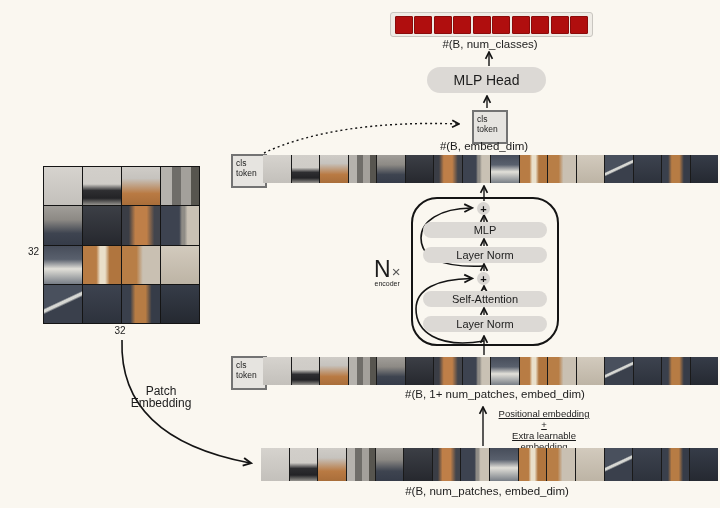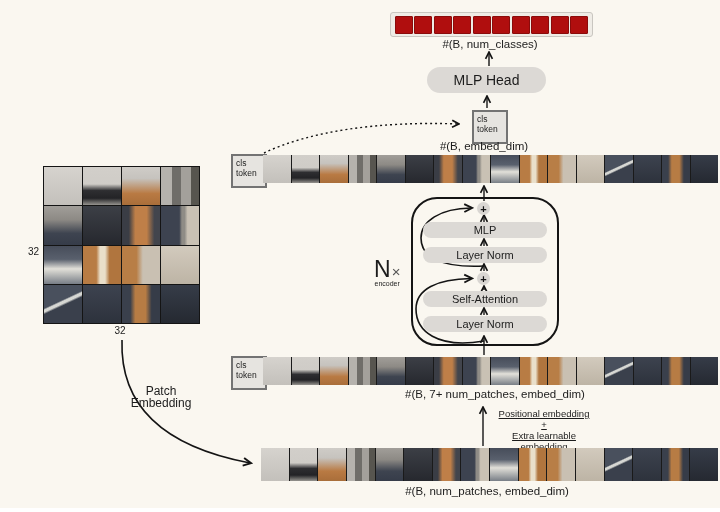--- a/index.html
+++ b/index.html
@@ -148,21 +148,21 @@
       <div class="patch" style="background: linear-gradient(90deg, rgb(61, 67, 80) 0px, rgb(61, 67, 80) 48%, rgb(143, 140, 134) 55%, rgb(143, 140, 134) 62%, rgb(201, 193, 180) 70%, rgb(201, 193, 180) 100%);"></div>
       <div class="patch" style="background: linear-gradient(rgb(71, 77, 90) 0%, rgb(89, 96, 109) 35%, rgb(226, 224, 217) 60%, rgb(120, 126, 134) 100%);"></div>
       <div class="patch" style="background: linear-gradient(90deg, rgb(184, 124, 68) 0px, rgb(184, 124, 68) 35%, rgb(233, 223, 202) 45%, rgb(233, 223, 202) 58%, rgb(176, 117, 62) 70%, rgb(176, 117, 62) 100%);"></div>
       <div class="patch" style="background: linear-gradient(90deg, rgb(184, 126, 70) 0px, rgb(184, 126, 70) 38%, rgb(201, 192, 178) 55%, rgb(201, 192, 178) 100%);"></div>
       <div class="patch" style="background: linear-gradient(rgb(210, 202, 189) 0%, rgb(189, 180, 165) 100%);"></div>
       <div class="patch" style="background: linear-gradient(155deg, rgb(73, 80, 93) 0px, rgb(73, 80, 93) 42%, rgb(214, 215, 211) 45%, rgb(214, 215, 211) 49%, rgb(58, 64, 76) 53%, rgb(58, 64, 76) 100%);"></div>
       <div class="patch" style="background: linear-gradient(rgb(61, 67, 79) 0%, rgb(45, 50, 60) 100%);"></div>
       <div class="patch" style="background: linear-gradient(90deg, rgb(58, 64, 76) 0px, rgb(58, 64, 76) 22%, rgb(183, 124, 68) 35%, rgb(183, 124, 68) 62%, rgb(54, 60, 72) 78%, rgb(54, 60, 72) 100%);"></div>
       <div class="patch" style="background: linear-gradient(rgb(54, 60, 72) 0%, rgb(37, 41, 49) 100%);"></div>
     </div>
-  <div class="abs lbl" style="left:405px;top:388px;">#(B, 7+ num_patches, embed_dim)</div>
+  <div class="abs lbl" style="left:405px;top:388px;">#(B, 1+ num_patches, embed_dim)</div>
 
   <div class="abs postext">
     <div>Positional embedding</div>
     <div>+</div>
     <div>Extra learnable embedding</div>
   </div>
 
   <div class="abs patchrow" style="left:261px;top:448px;width:457px;height:33px;">
       <div class="patch" style="background: linear-gradient(rgb(214, 211, 206), rgb(195, 192, 187));"></div>
       <div class="patch" style="background: linear-gradient(rgb(210, 207, 202) 0%, rgb(207, 204, 199) 45%, rgb(46, 46, 49) 62%, rgb(35, 35, 38) 82%, rgb(150, 148, 143) 100%);"></div>

